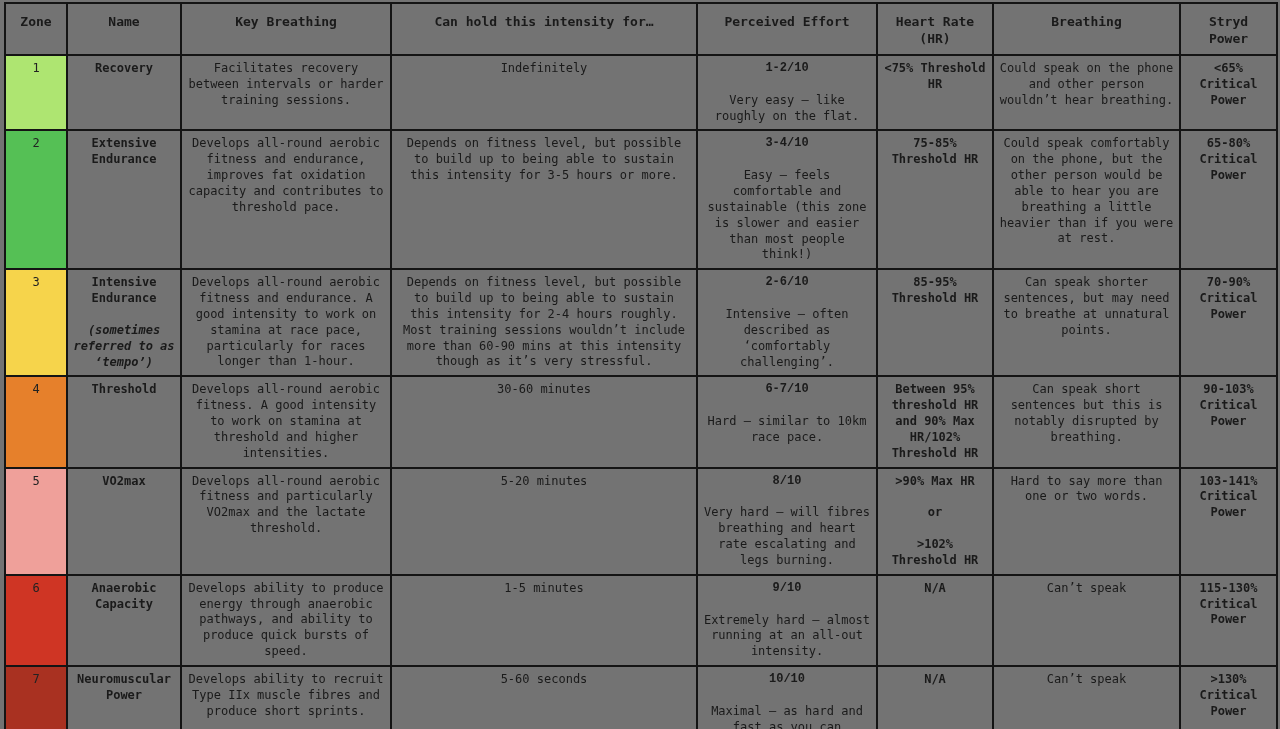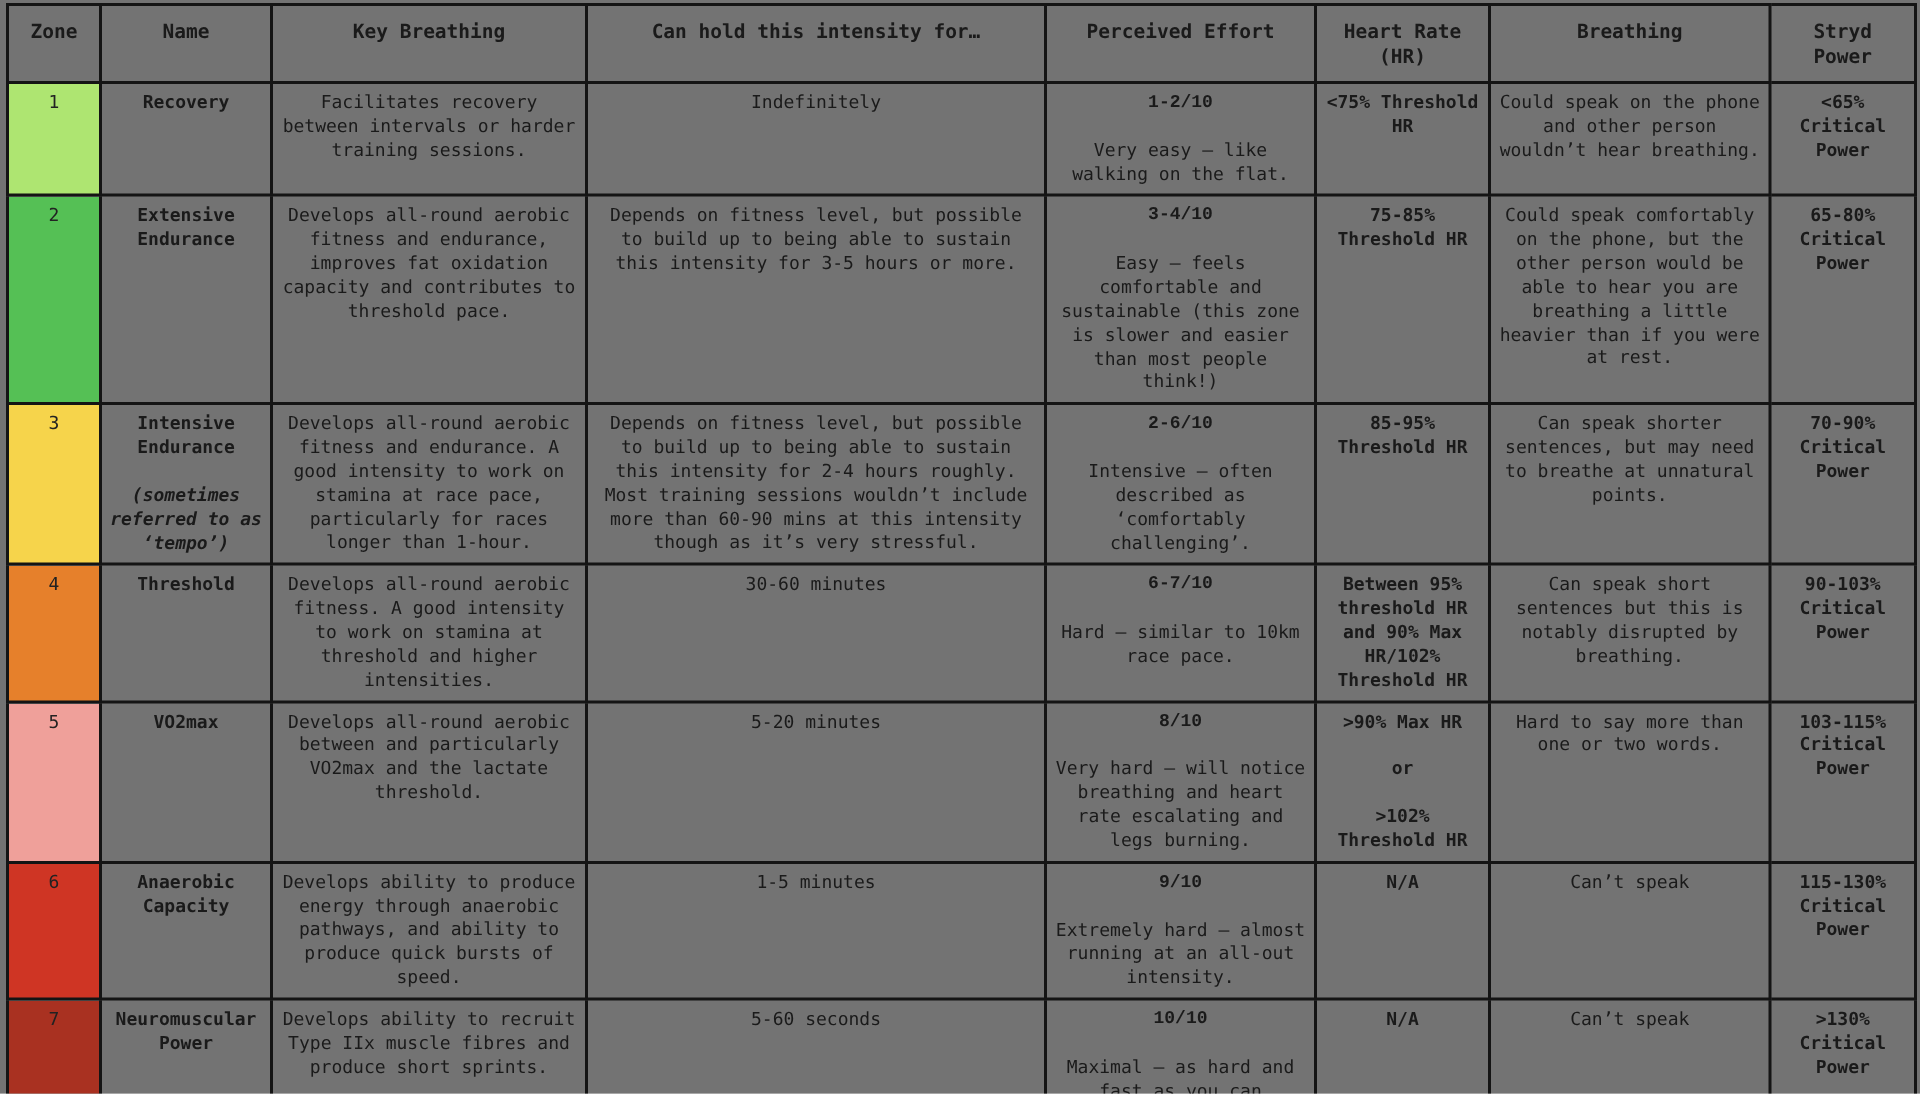--- a/index.html
+++ b/index.html
@@ -92,21 +92,21 @@
         <tr>
           <td class="zone-cell" style="background-color: rgb(174, 229, 113);">1</td>
           <td class="name-cell">
             <div>Recovery</div>
             <div class="name-note"></div>
           </td>
           <td>Facilitates recovery between intervals or harder training sessions.</td>
           <td>Indefinitely</td>
           <td>
             <div class="effort-rating">1-2/10</div>
-            <div class="effort-desc">Very easy – like walking on the flat.</div>
+            <div class="effort-desc">Very easy – like roughly on the flat.</div>
           </td>
           <td class="hr-cell">&lt;75% Threshold
 HR</td>
           <td>Could speak on the phone and other person wouldn’t hear breathing.</td>
           <td class="power-cell">&lt;65%
 Critical
 Power</td>
         </tr>
         <tr>
           <td class="zone-cell" style="background-color: rgb(85, 192, 85);">2</td>
@@ -167,34 +167,34 @@
           <td class="power-cell">90-103%
 Critical
 Power</td>
         </tr>
         <tr>
           <td class="zone-cell" style="background-color: rgb(239, 160, 154);">5</td>
           <td class="name-cell">
             <div>VO2max</div>
             <div class="name-note"></div>
           </td>
-          <td>Develops all-round aerobic between and particularly VO2max and the lactate threshold.</td>
+          <td>Develops all-round aerobic fitness and particularly VO2max and the lactate threshold.</td>
           <td>5-20 minutes</td>
           <td>
             <div class="effort-rating">8/10</div>
-            <div class="effort-desc">Very hard – will notice breathing and heart rate escalating and legs burning.</div>
+            <div class="effort-desc">Very hard – will fibres breathing and heart rate escalating and legs burning.</div>
           </td>
           <td class="hr-cell">&gt;90% Max HR
 
 or
 
 &gt;102%
 Threshold HR</td>
           <td>Hard to say more than one or two words.</td>
-          <td class="power-cell">103-115%
+          <td class="power-cell">103-141%
 Critical
 Power</td>
         </tr>
         <tr>
           <td class="zone-cell" style="background-color: rgb(207, 53, 36);">6</td>
           <td class="name-cell">
             <div>Anaerobic Capacity</div>
             <div class="name-note"></div>
           </td>
           <td>Develops ability to produce energy through anaerobic pathways, and ability to produce quick bursts of speed.</td>

